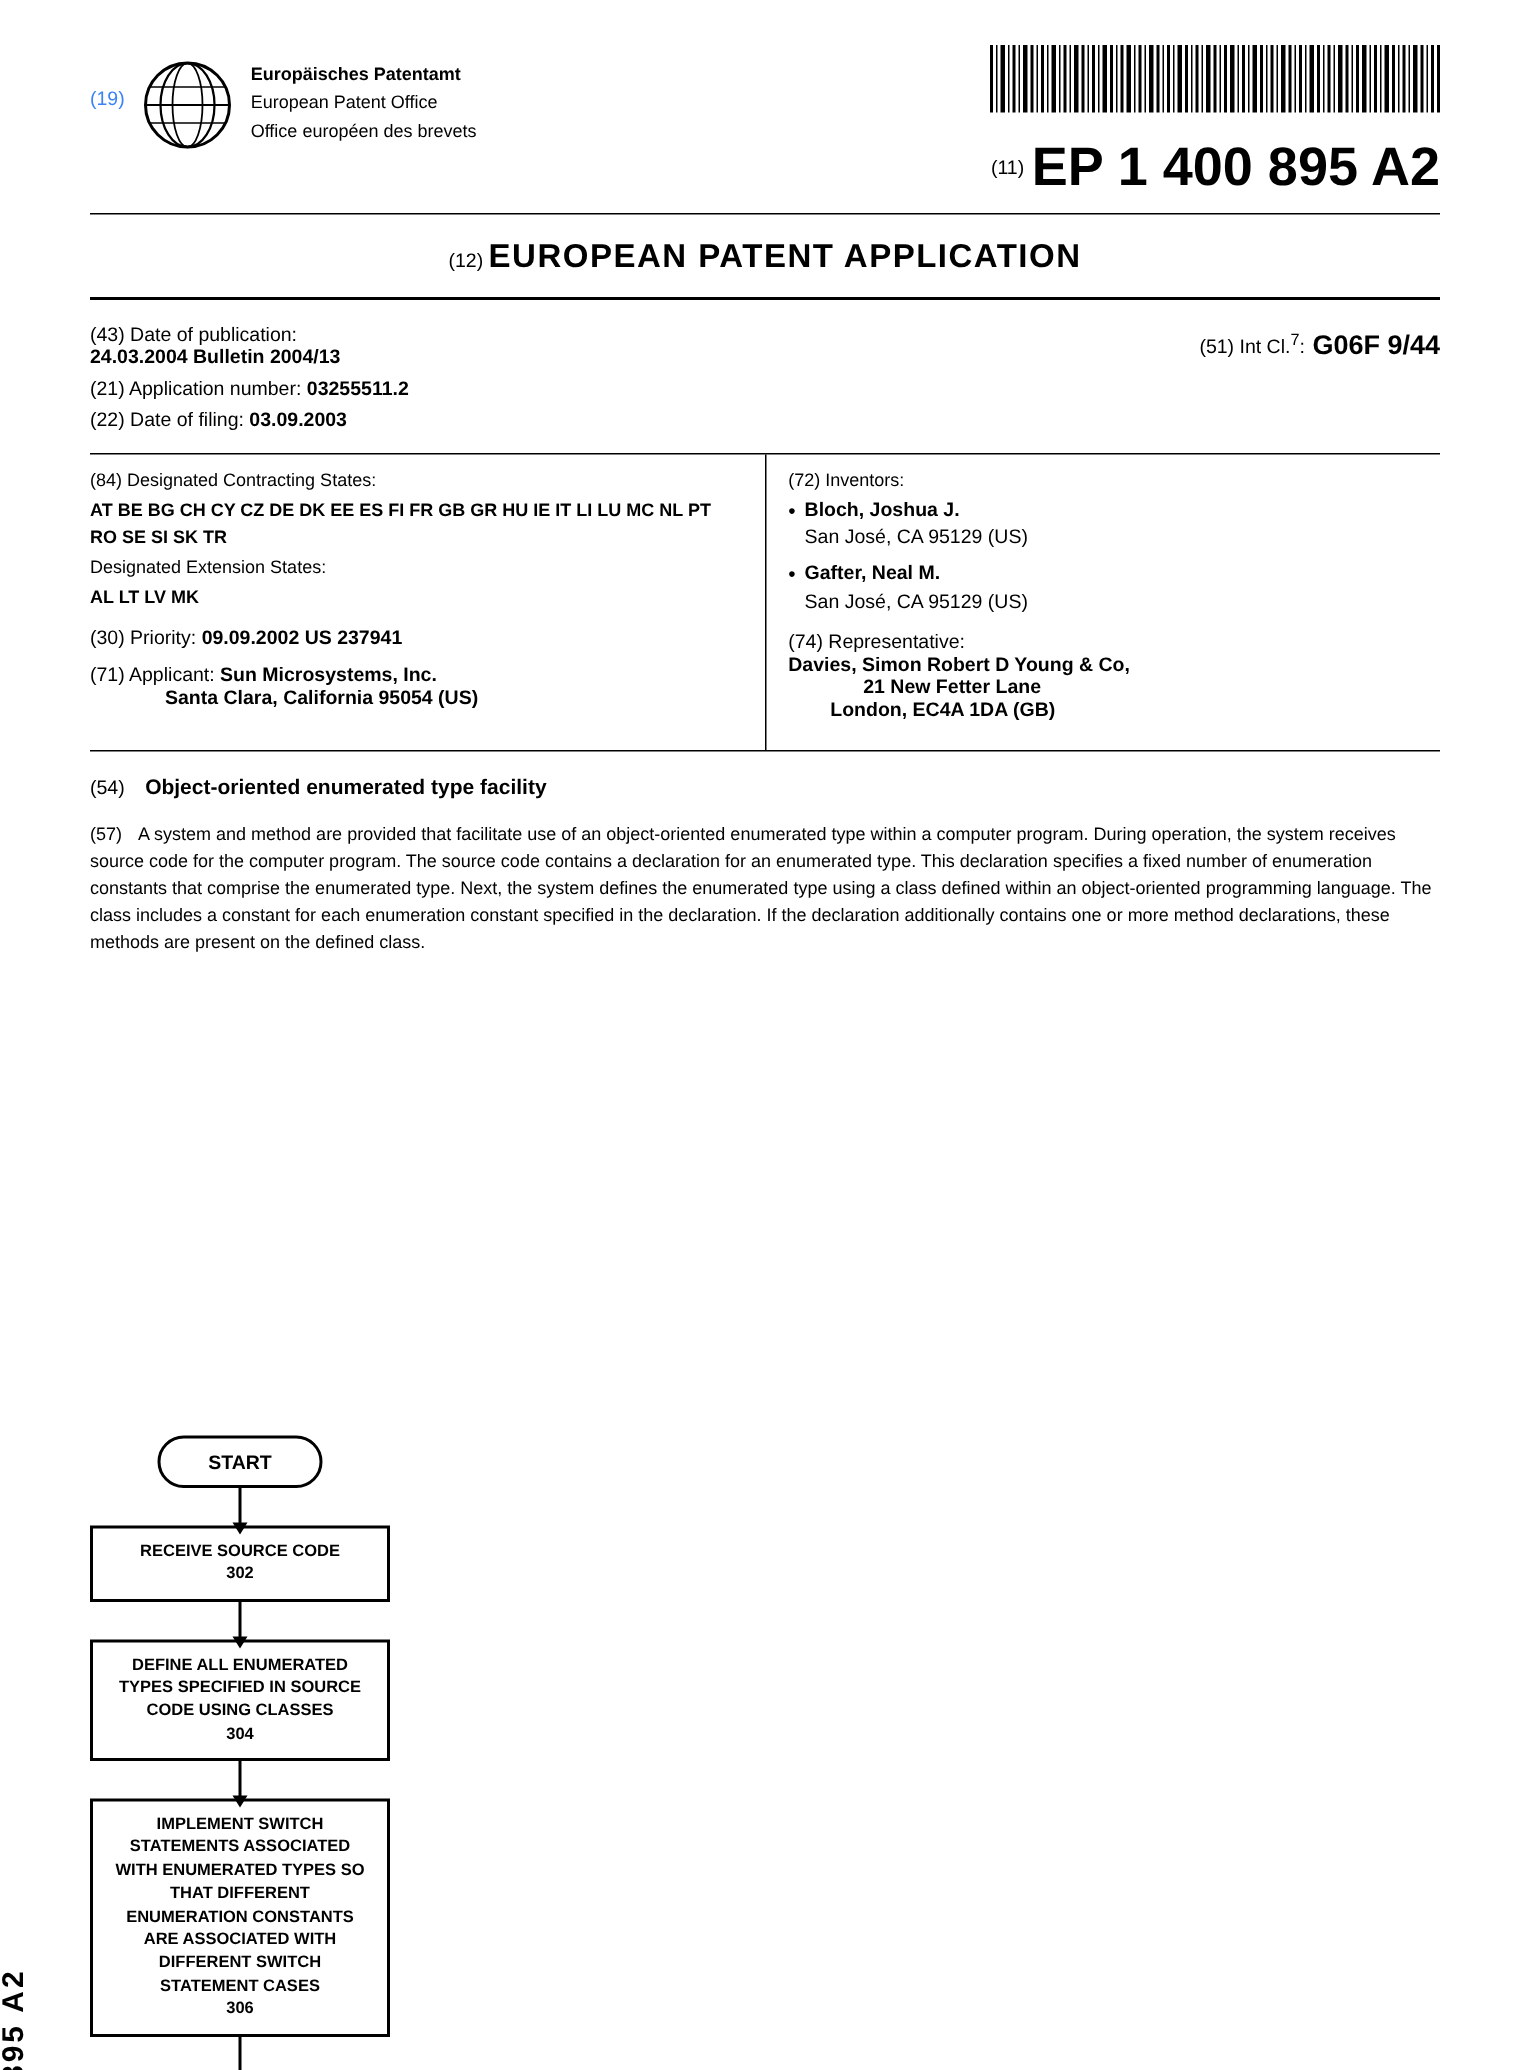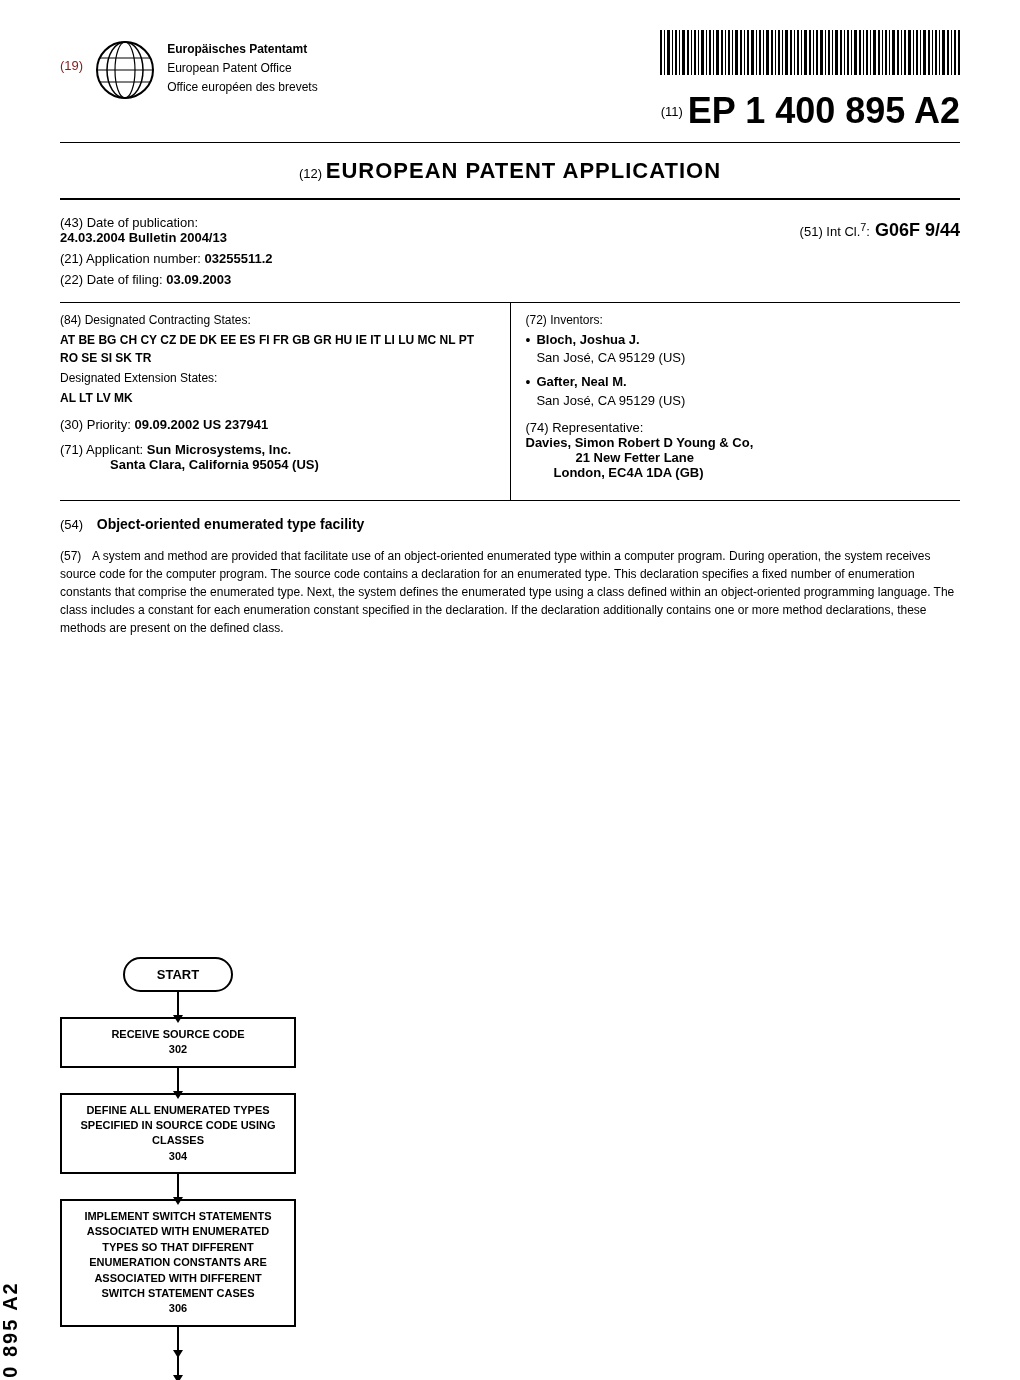--- a/index.html
+++ b/index.html
@@ -32,21 +32,21 @@
     }
 
     .header-left {
       display: flex;
       align-items: flex-start;
       gap: 12px;
     }
 
     .epo-number {
       font-size: 13px;
-      color: #7f1d1d;
+      color: #3b82f6;
       margin-top: 28px;
     }
 
     .epo-logo {
       width: 60px;
       height: 60px;
       margin-top: 10px;
     }
 
     .epo-text {
@@ -240,21 +240,21 @@
       min-width: 110px;
       background: #fff;
     }
 
     .fc-rect {
       border: 2px solid #000;
       padding: 8px 14px;
       font-size: 11px;
       font-weight: bold;
       text-align: center;
-      width: 236px;
+      width: 200px;
       background: #fff;
       line-height: 1.4;
     }
 
     .fc-arrow {
       width: 2px;
       height: 25px;
       background: #000;
       position: relative;
     }

